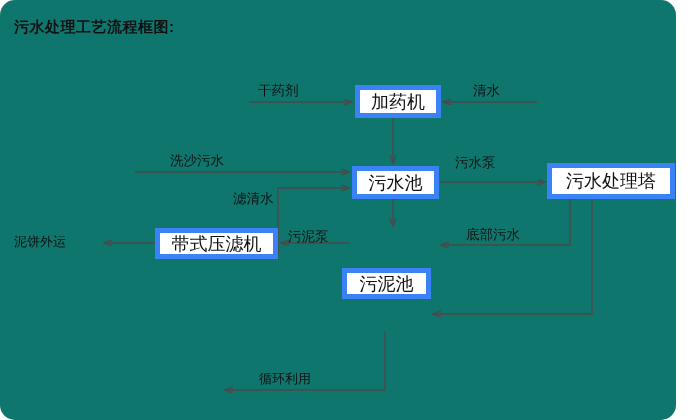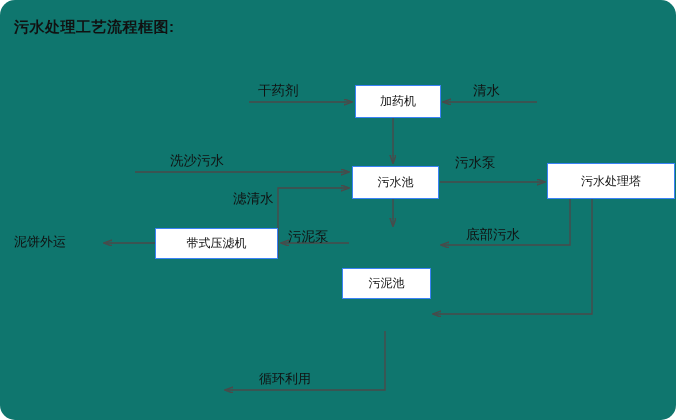--- a/index.html
+++ b/index.html
@@ -24,26 +24,26 @@
     top: 18px;
     font-size: 15px;
     font-weight: bold;
     color: #111111;
     letter-spacing: 0.5px;
     white-space: nowrap;
   }
   .node {
     position: absolute;
     box-sizing: border-box;
-    border: 1px solid #3b82f6;
+    border: 5px solid #3b82f6;
     background: #ffffff;
     display: flex;
     align-items: center;
     justify-content: center;
-    font-size: 12px;
+    font-size: 18px;
     color: #111111;
     white-space: nowrap;
     z-index: 3;
   }
   .edge-label {
     position: absolute;
     font-size: 13.5px;
     color: #111111;
     white-space: nowrap;
     z-index: 4;

